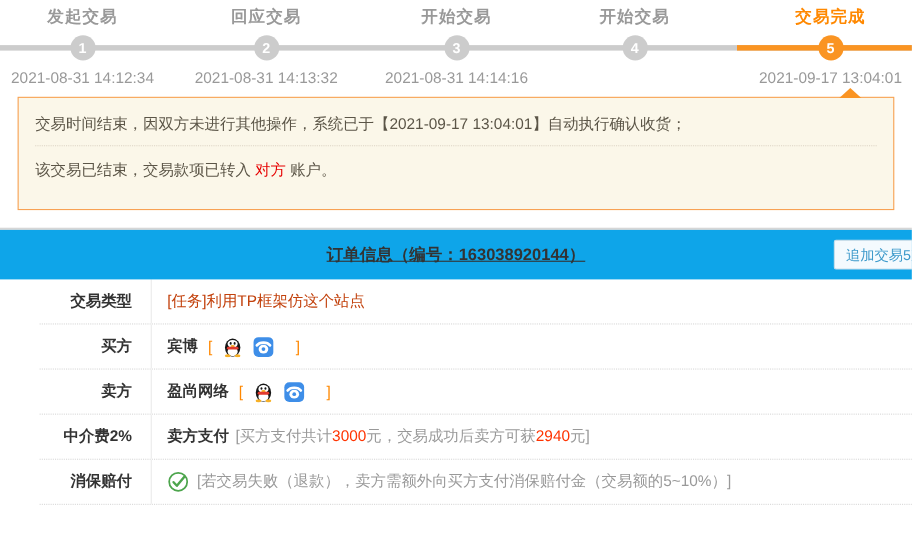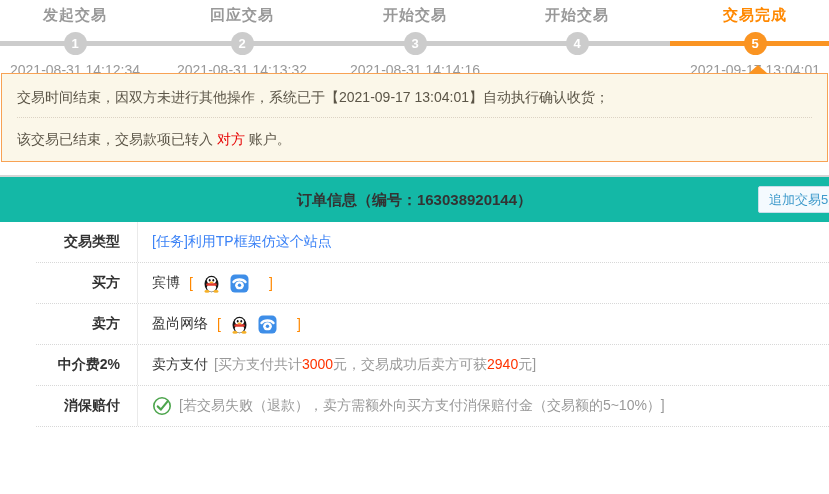--- a/index.html
+++ b/index.html
@@ -16,52 +16,52 @@
     width: 23px; height: 23px; margin: 7px auto 0; border-radius: 50%;
     background: #cccccc; color: #fff; font-size: 13px; font-weight: bold;
     line-height: 23px; text-align: center; position: relative; z-index: 2;
   }
   .step-time { margin-top: 7px; font-size: 14px; color: #999999; }
   .step.active .step-label { color: #FF8800; }
   .step.active .step-circle { background: #FA9422; }
 
   
   .notice {
-    position: relative; margin: 1px; border: 1px solid #F8A254; background: #FBF7E9;
-    height: 89px; padding: 0 15px; color: #5B5547; font-size: 14px;
+    position: relative; margin: 16px; border: 1px solid #F8A254; background: #FBF7E9;
+    height: 103px; padding: 0 15px; color: #5B5547; font-size: 14px;
   }
   .notice-arrow {
     position: absolute; top: -9px; left: 746px; width: 0; height: 0;
     border-left: 10px solid transparent; border-right: 10px solid transparent;
     border-bottom: 9px solid #FA9422;
   }
   .notice-line1 { height: 44px; line-height: 46px; border-bottom: 1px dotted #DCD3C4; white-space: nowrap; }
   .notice-line2 { height: 43px; line-height: 43px; white-space: nowrap; }
   .notice .red { color: #E60000; }
 
   
   .order { margin-top: 13px; border-top: 2px solid #D6D6D6; }
-  .order-header { position: relative; height: 45px; background: #14b8a6; }
+  .order-header { position: relative; height: 45px; background: #0ea5e9; text-decoration: underline; }
   .order-title { text-align: center; line-height: 45px; font-size: 15px; font-weight: bold; color: #333; }
   .append-btn {
     position: absolute; top: 9px; left: 758px; height: 27px; line-height: 25px;
     padding: 0 10px; background: #F4FAFE; border: 1px solid #C9DEEA; border-radius: 2px;
     color: #3E9ACB; font-size: 13px; white-space: nowrap; cursor: pointer;
     font-family: inherit;
   }
 
   
   .row { display: flex; align-items: center; height: 41px; border-bottom: 1px dotted #D8D8D8; font-size: 14px; margin-left: 36px; }
   .row-label {
     width: 102px; flex-shrink: 0; align-self: stretch; display: flex; align-items: center; justify-content: flex-end;
     padding-right: 17px; font-weight: bold; color: #333; border-right: 1px solid #EAEAEA;
   }
   .row-value { padding-left: 14px; display: flex; align-items: center; white-space: nowrap; }
-  .link { color: #3b82f6; text-decoration: none; cursor: pointer; }
-  .bold { font-weight: normal; }
+  .link { color: #c2410c; text-decoration: none; cursor: pointer; }
+  .bold { font-weight: bold; }
   .bracket { color: #FF8800; font-size: 14px; }
   .bracket.open { margin-left: 9px; margin-right: 9px; }
   .bracket.close { margin-left: 11px; }
   .icon-btn { display: inline-flex; align-items: center; margin-right: 9px; cursor: pointer; }
   .amount { color: #FF5500; }
   .unit { color: #333; margin-left: 5px; }
   .gray { color: #999999; }
   .num-red { color: #FF3300; }
   .fee-note { margin-left: 6px; }
   .check-icon { margin-right: 7px; display: inline-flex; }

